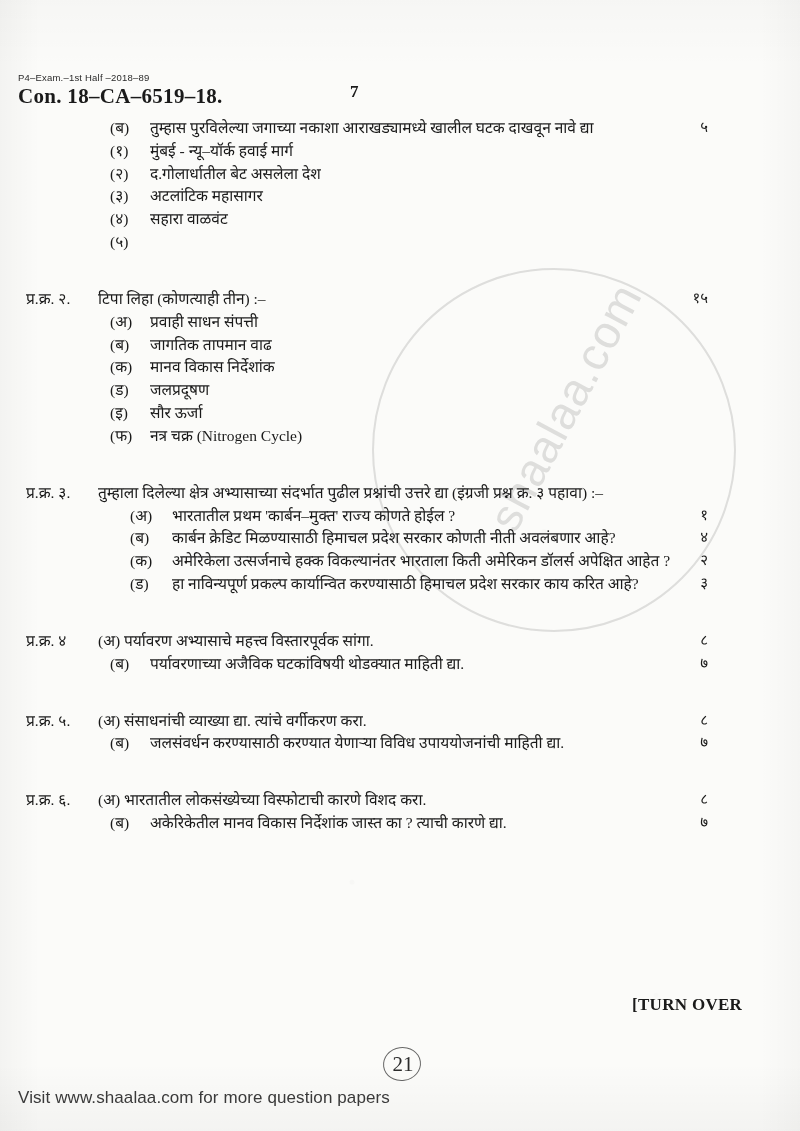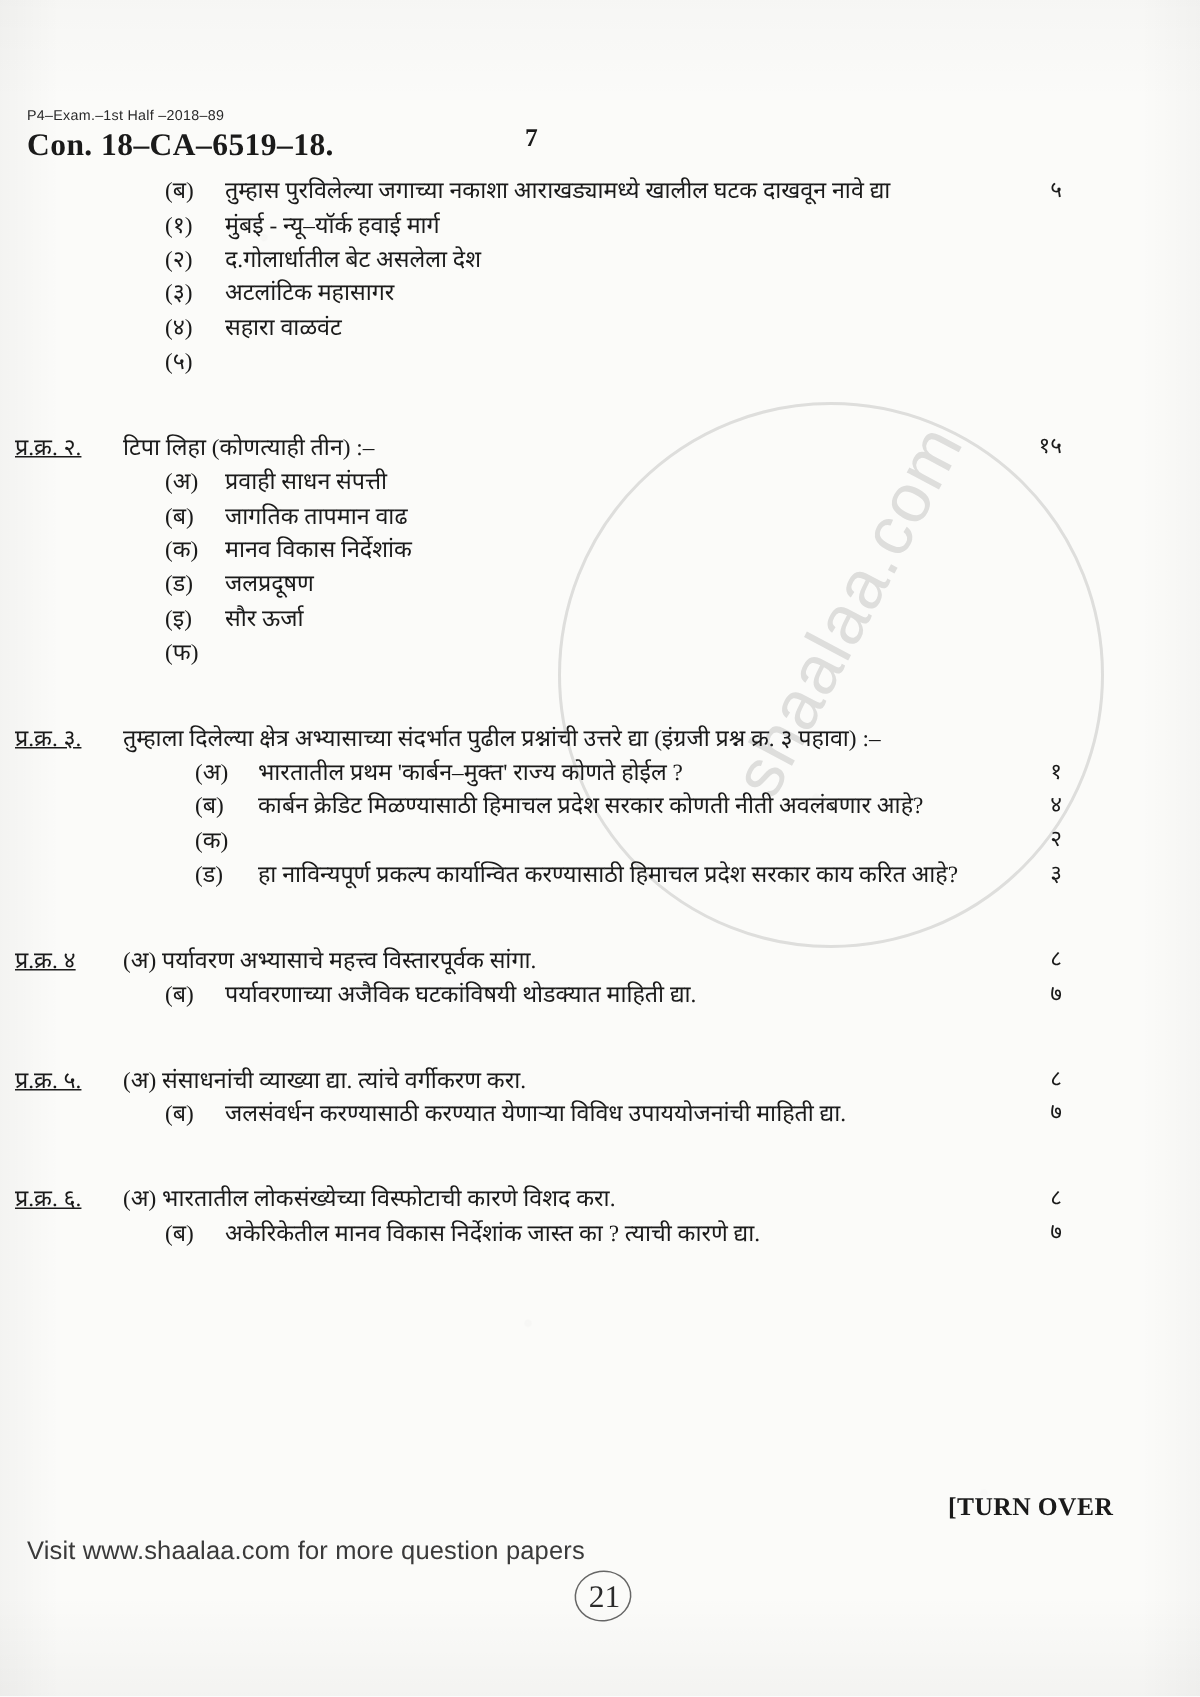--- a/index.html
+++ b/index.html
@@ -114,21 +114,21 @@
   .marks {
     position: absolute;
     right: 92px;
     top: 0;
     width: 20px;
     text-align: right;
     font-size: 15px;
   }
 
   
-  .ind-qno  { padding-left: 10px; text-decoration: underline; }
+  .ind-qno  { padding-left: 26px; }
   .ind-sub2 { padding-left: 110px; }
   .ind-num  { padding-left: 110px; }
   .ind-q3   { padding-left: 130px; }
 
   .label-w-qno  { width: 72px; }
   .label-w-sub  { width: 40px; }
   .label-w-q3   { width: 42px; }
   .gap-lg { height: 18px; }
 
   .turn-over {
@@ -161,21 +161,21 @@
     width: 36px;
     height: 32px;
     border: 1.5px solid rgba(40,40,40,0.7);
     border-radius: 50%;
     transform: rotate(-8deg);
   }
 
   .footer-link {
     position: absolute;
     left: 18px;
-    top: 1024px;
+    top: 1088px;
     font-family: "Liberation Sans", sans-serif;
     font-size: 17px;
     color: #3a3a3a;
     letter-spacing: 0.1px;
   }
 
   .devanagari {
     font-family: "Liberation Serif", serif;
   }
 </style>
@@ -242,40 +242,42 @@
     <div class="row devanagari">
       <div class="label ind-num label-w-sub">(ड)</div>
       <div class="text">जलप्रदूषण</div>
     </div>
     <div class="row devanagari">
       <div class="label ind-num label-w-sub">(इ)</div>
       <div class="text">सौर ऊर्जा</div>
     </div>
     <div class="row devanagari">
       <div class="label ind-num label-w-sub">(फ)</div>
+      <div class="text">नत्र चक्र (Nitrogen Cycle)</div>
     </div>
 
     <div class="gap-lg"></div>
 
     <div class="row devanagari q-head">
       <div class="label ind-qno label-w-qno">प्र.क्र. ३.</div>
       <div class="text">तुम्हाला दिलेल्या क्षेत्र अभ्यासाच्या संदर्भात पुढील प्रश्नांची उत्तरे द्या (इंग्रजी प्रश्न क्र. ३ पहावा) :–</div>
     </div>
     <div class="row devanagari">
       <div class="label ind-q3 label-w-q3">(अ)</div>
       <div class="text">भारतातील प्रथम 'कार्बन–मुक्त' राज्य कोणते होईल ?</div>
       <div class="marks">१</div>
     </div>
     <div class="row devanagari">
       <div class="label ind-q3 label-w-q3">(ब)</div>
       <div class="text">कार्बन क्रेडिट मिळण्यासाठी हिमाचल प्रदेश सरकार कोणती नीती अवलंबणार आहे?</div>
       <div class="marks">४</div>
     </div>
     <div class="row devanagari">
       <div class="label ind-q3 label-w-q3">(क)</div>
+      <div class="text">अमेरिकेला उत्सर्जनाचे हक्क विकल्यानंतर भारताला किती अमेरिकन डॉलर्स अपेक्षित आहेत ?</div>
       <div class="marks">२</div>
     </div>
     <div class="row devanagari">
       <div class="label ind-q3 label-w-q3">(ड)</div>
       <div class="text">हा नाविन्यपूर्ण प्रकल्प कार्यान्वित करण्यासाठी हिमाचल प्रदेश सरकार काय करित आहे?</div>
       <div class="marks">३</div>
     </div>
 
     <div class="gap-lg"></div>
 

